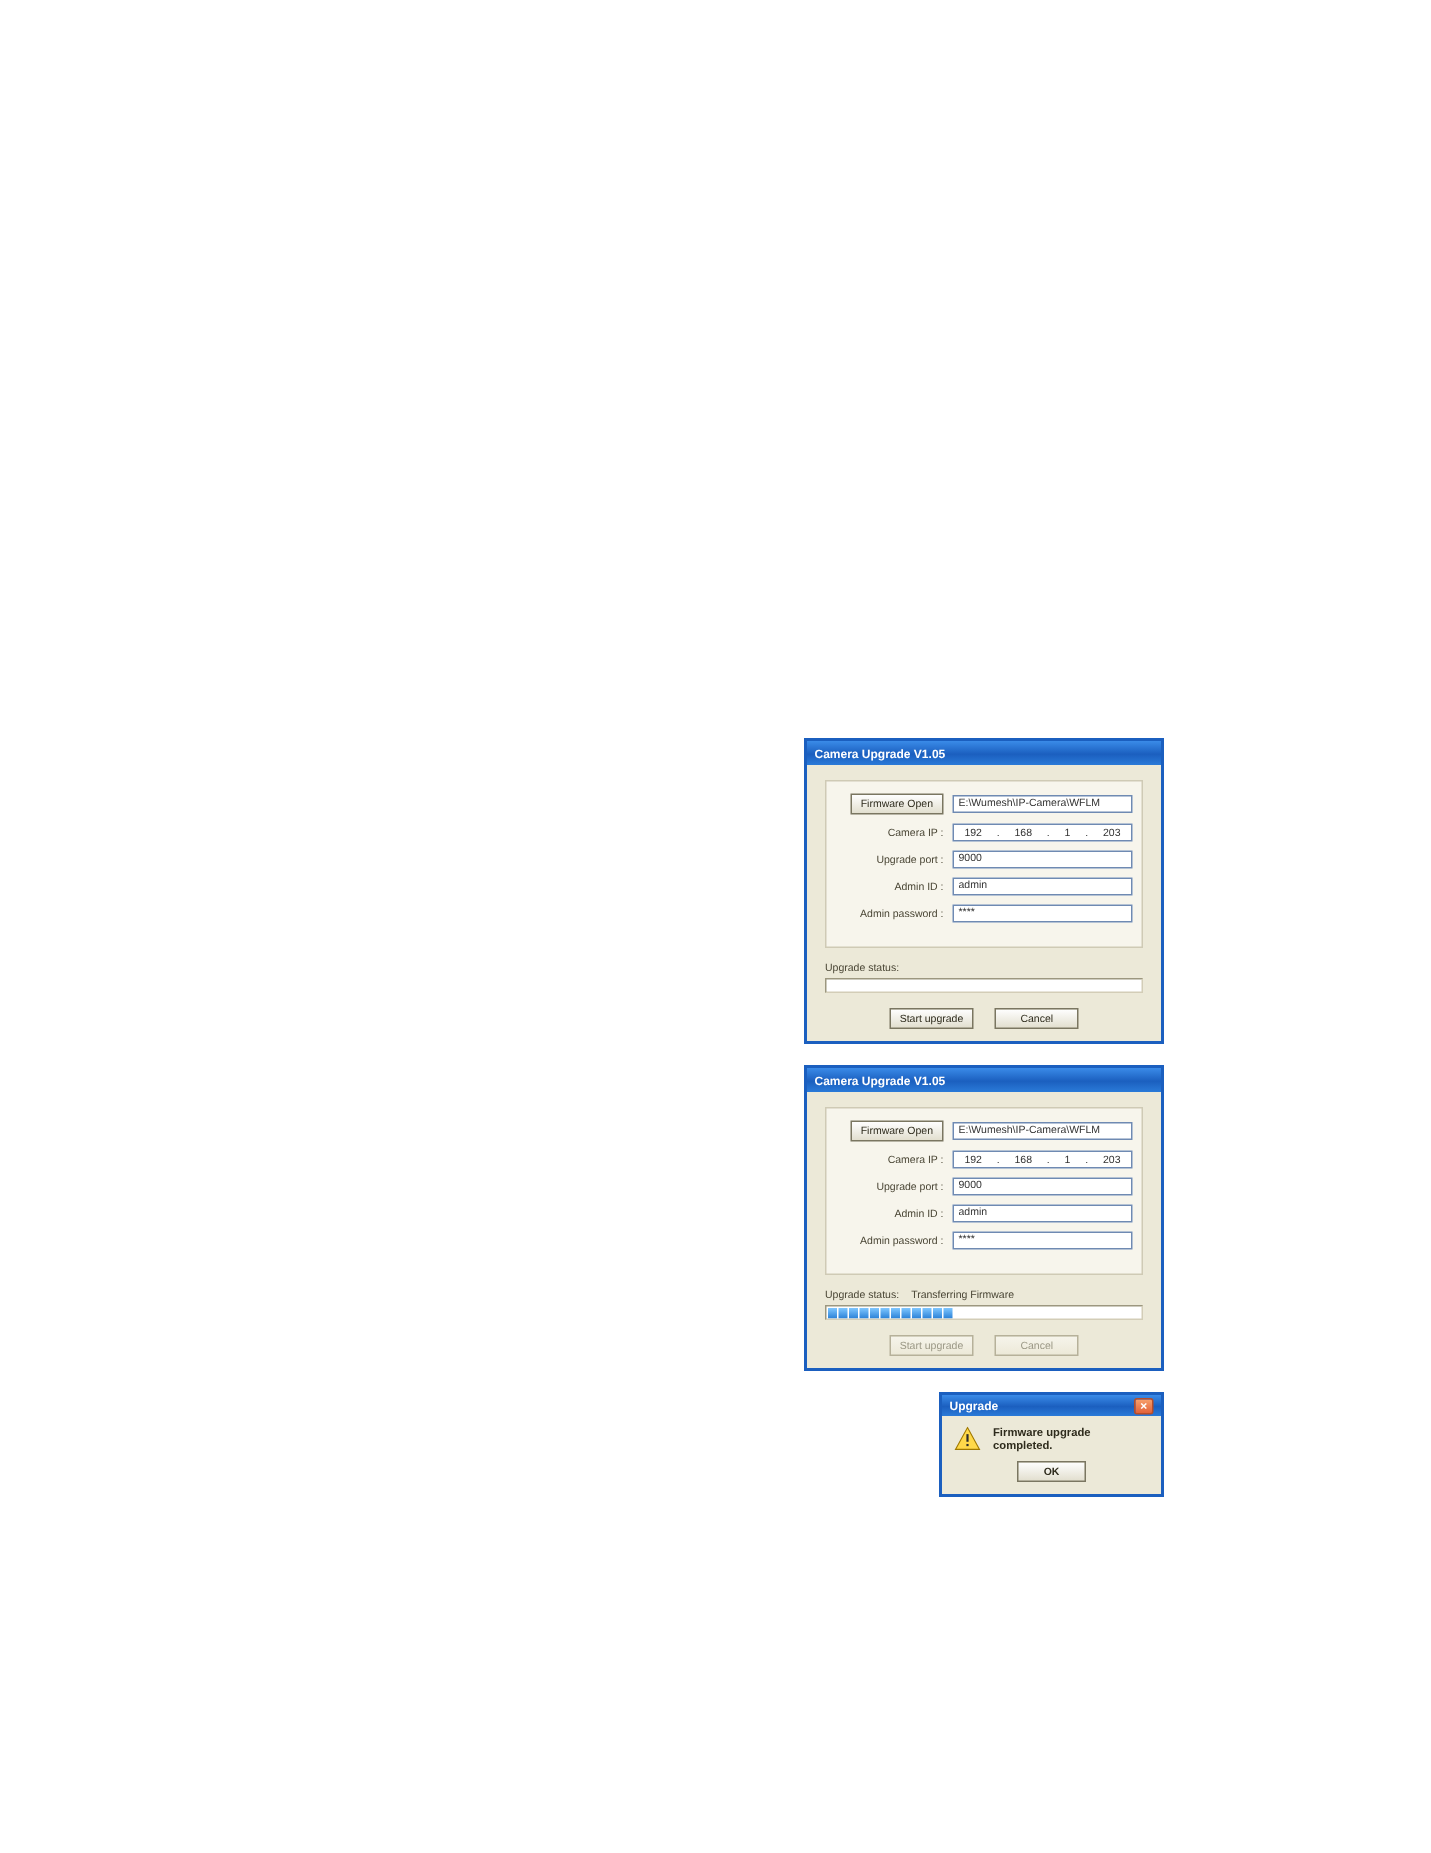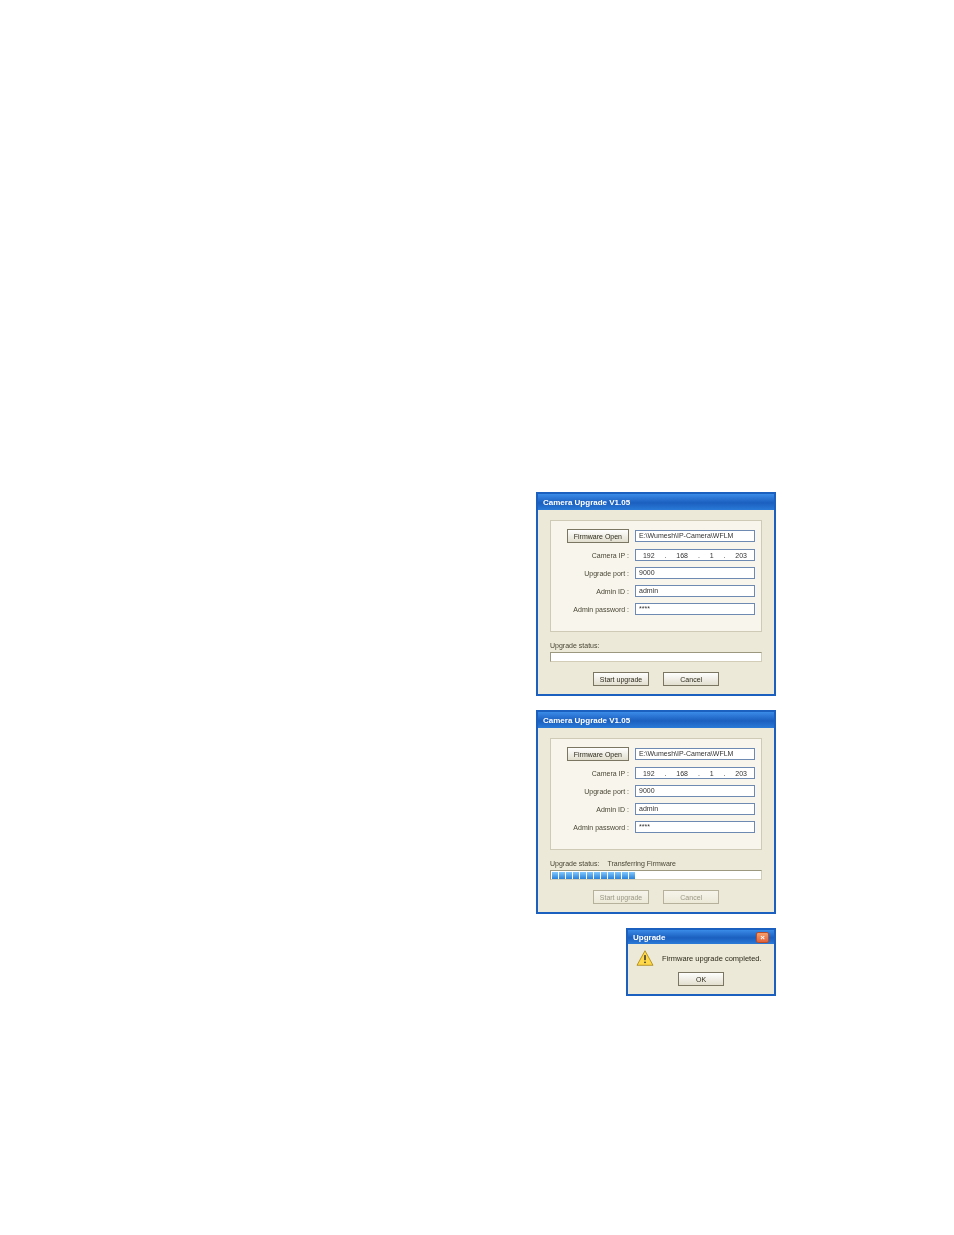--- a/index.html
+++ b/index.html
@@ -159,20 +159,21 @@
     width:150px;
     border:2px solid #1b5fbf;
     background:#ece9d8;
   }
   .xp-modal .xp-titlebar { height:14px; font-size:8px;align-items:center; }
   .modal-body {
     padding:6px 8px 8px 8px;
     display:flex;
     flex-direction:column;
     gap:6px;
+    font-weight:bold;
   }
   .modal-msg-row {
     display:flex;
     align-items:center;
     gap:8px;
   }
   .warn-icon {
     width:18px; height:16px;
   }
   .warn-icon svg { width:18px; height:16px; display:block; }

